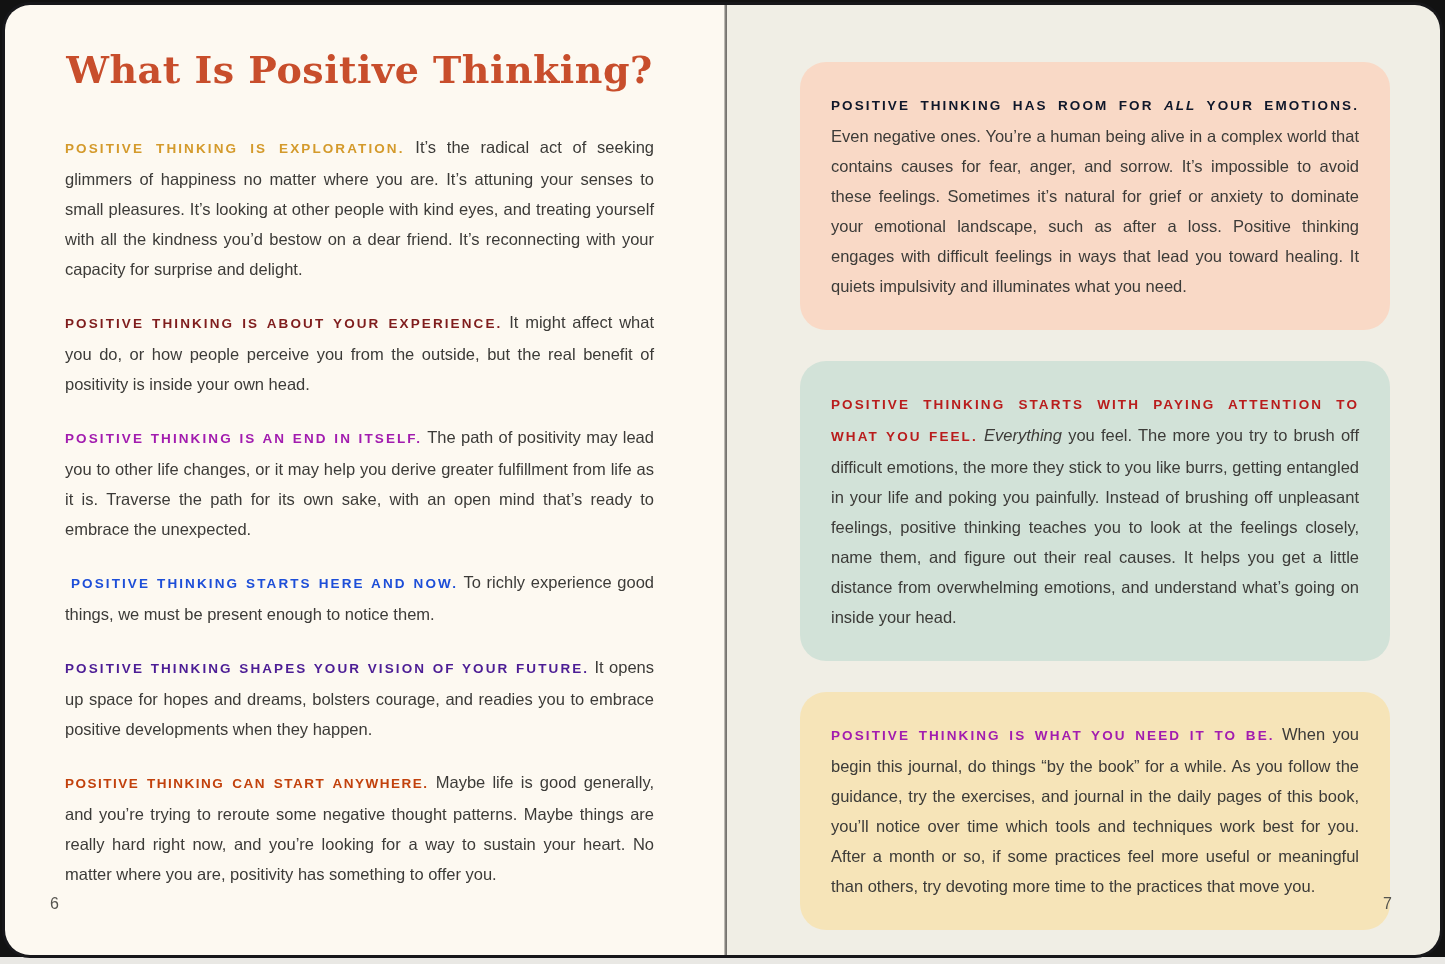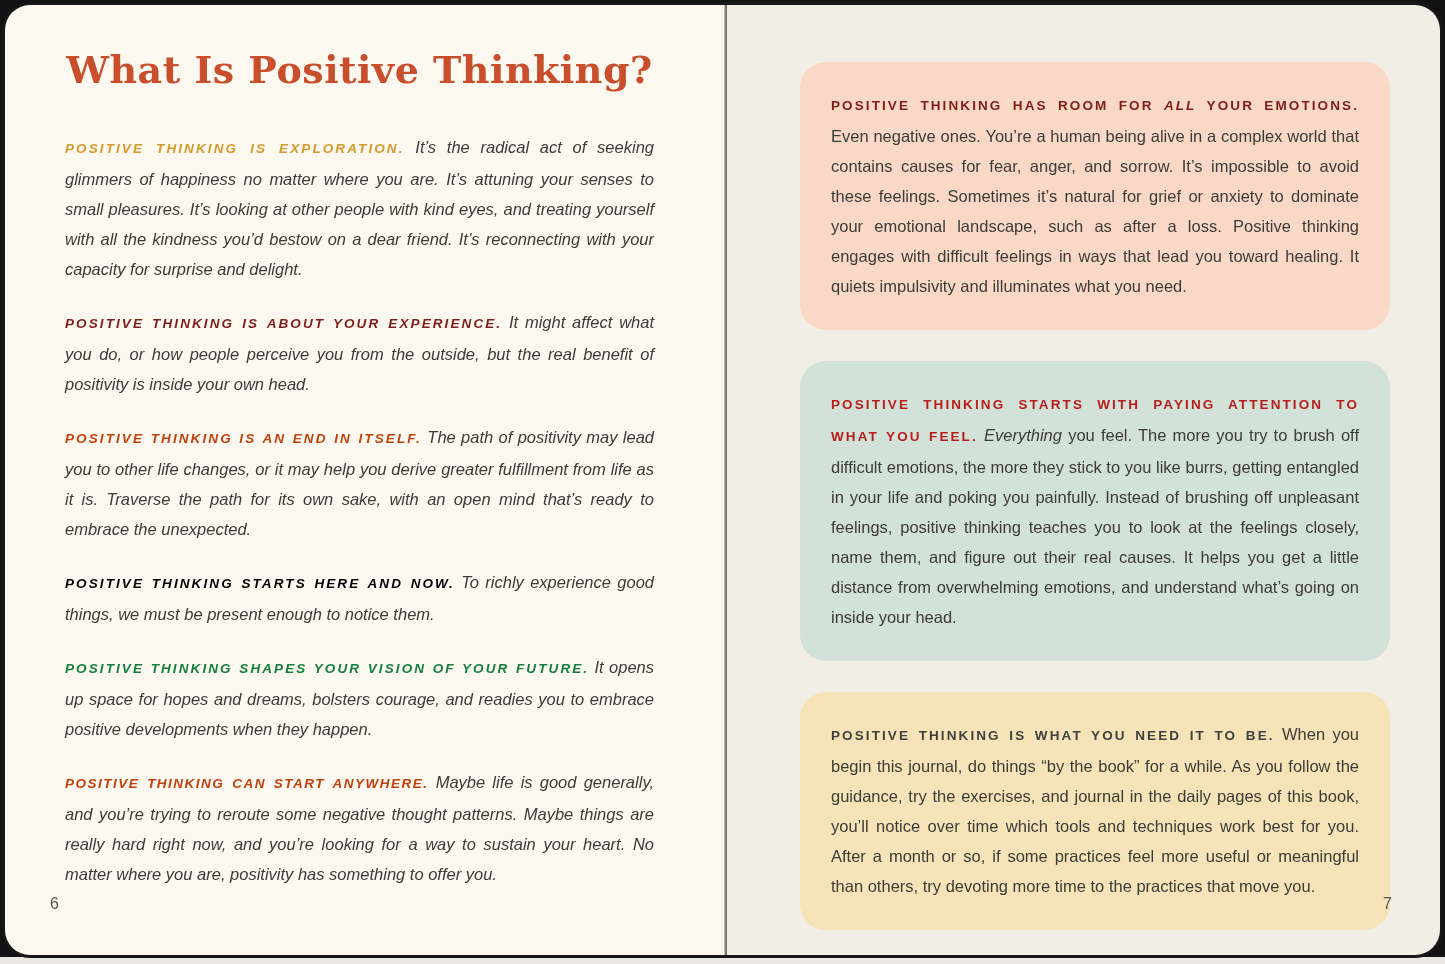--- a/index.html
+++ b/index.html
@@ -53,21 +53,20 @@
     text-align: center;
     margin-bottom: 40px;
     white-space: nowrap;
   }
   .para {
     font-size: 16.5px;
     line-height: 30px;
     color: #3c3b38;
     text-align: justify;
     margin-bottom: 23px;
-    font-style: italic;
   }
   .lead {
     font-weight: 700;
     font-size: 13.5px;
     letter-spacing: 2.1px;
   }
   .lead-strong { letter-spacing: 1.5px; }
   .body-em { font-style: italic; }
   .box {
     border-radius: 26px;
@@ -103,68 +102,68 @@
       <span class="lead" style="color: rgb(212, 154, 43);">POSITIVE THINKING IS EXPLORATION.</span>
       <span>It’s the radical act of seeking glimmers of happiness no matter where you are. It’s attuning your senses to small pleasures. It’s looking at other people with kind eyes, and treating yourself with all the kindness you’d bestow on a dear friend. It’s reconnecting with your capacity for surprise and delight.</span>
     </p>
 
     <p class="para">
       <span class="lead" style="color: #7f1d1d;">POSITIVE THINKING IS ABOUT YOUR EXPERIENCE.</span>
       <span>It might affect what you do, or how people perceive you from the outside, but the real benefit of positivity is inside your own head.</span>
     </p>
 
     <p class="para">
-      <span class="lead" style="color: #c2410c;">POSITIVE THINKING IS AN END IN ITSELF.</span>
+      <span class="lead" style="color: #a21caf;">POSITIVE THINKING IS AN END IN ITSELF.</span>
       <span>The path of positivity may lead you to other life changes, or it may help you derive greater fulfillment from life as it is. Traverse the path for its own sake, with an open mind that’s ready to embrace the unexpected.</span>
     </p>
 
     <p class="para">
-      <span class="lead" style="color: #000000;">POSITIVE THINKING STARTS HERE AND NOW.</span>
+      <span class="lead" style="color: #1d4ed8; margin-left: 6px;">POSITIVE THINKING STARTS HERE AND NOW.</span>
       <span>To richly experience good things, we must be present enough to notice them.</span>
     </p>
 
     <p class="para">
-      <span class="lead" style="color: #15803d;">POSITIVE THINKING SHAPES YOUR VISION OF YOUR FUTURE.</span>
+      <span class="lead" style="color: #4c1d95;">POSITIVE THINKING SHAPES YOUR VISION OF YOUR FUTURE.</span>
       <span>It opens up space for hopes and dreams, bolsters courage, and readies you to embrace positive developments when they happen.</span>
     </p>
 
     <p class="para">
       <span class="lead lead-strong" style="color: #c2410c;">POSITIVE THINKING CAN START ANYWHERE.</span>
       <span>Maybe life is good generally, and you’re trying to reroute some negative thought patterns. Maybe things are really hard right now, and you’re looking for a way to sustain your heart. No matter where you are, positivity has something to offer you.</span>
     </p>
 
     <div class="pagenum pn-left">6</div>
   </div>
 
   <div class="divider"></div>
 
   <div class="page page-right">
 
     <div class="box" style="background-color: rgb(249, 217, 198);">
       <p>
-        <span class="lead" style="color: #7f1d1d;">
+        <span class="lead" style="color: #0f172a;">
           <span>POSITIVE THINKING HAS ROOM FOR</span>
           <em class="body-em">ALL</em>
           <span>YOUR EMOTIONS.</span>
         </span>
         <span>Even negative ones. You’re a human being alive in a complex world that contains causes for fear, anger, and sorrow. It’s impossible to avoid these feelings. Sometimes it’s natural for grief or anxiety to dominate your emotional landscape, such as after a loss. Positive thinking engages with difficult feelings in ways that lead you toward healing. It quiets impulsivity and illuminates what you need.</span>
       </p>
     </div>
 
     <div class="box" style="background-color: rgb(210, 226, 216);">
       <p>
         <span class="lead" style="color: #b91c1c;">POSITIVE THINKING STARTS WITH PAYING ATTENTION TO WHAT YOU FEEL.</span>
         <em class="body-em">Everything</em>
         <span>you feel. The more you try to brush off difficult emotions, the more they stick to you like burrs, getting entangled in your life and poking you painfully. Instead of brushing off unpleasant feelings, positive thinking teaches you to look at the feelings closely, name them, and figure out their real causes. It helps you get a little distance from overwhelming emotions, and understand what’s going on inside your head.</span>
       </p>
     </div>
 
     <div class="box" style="background-color: rgb(246, 228, 184);">
       <p>
-        <span class="lead" style="color: #404040;">POSITIVE THINKING IS WHAT YOU NEED IT TO BE.</span>
+        <span class="lead" style="color: #a21caf;">POSITIVE THINKING IS WHAT YOU NEED IT TO BE.</span>
         <span>When you begin this journal, do things “by the book” for a while. As you follow the guidance, try the exercises, and journal in the daily pages of this book, you’ll notice over time which tools and techniques work best for you. After a month or so, if some practices feel more useful or meaningful than others, try devoting more time to the practices that move you.</span>
       </p>
     </div>
 
     <div class="pagenum pn-right">7</div>
   </div>
 
 </div>
 
 </body></html>

